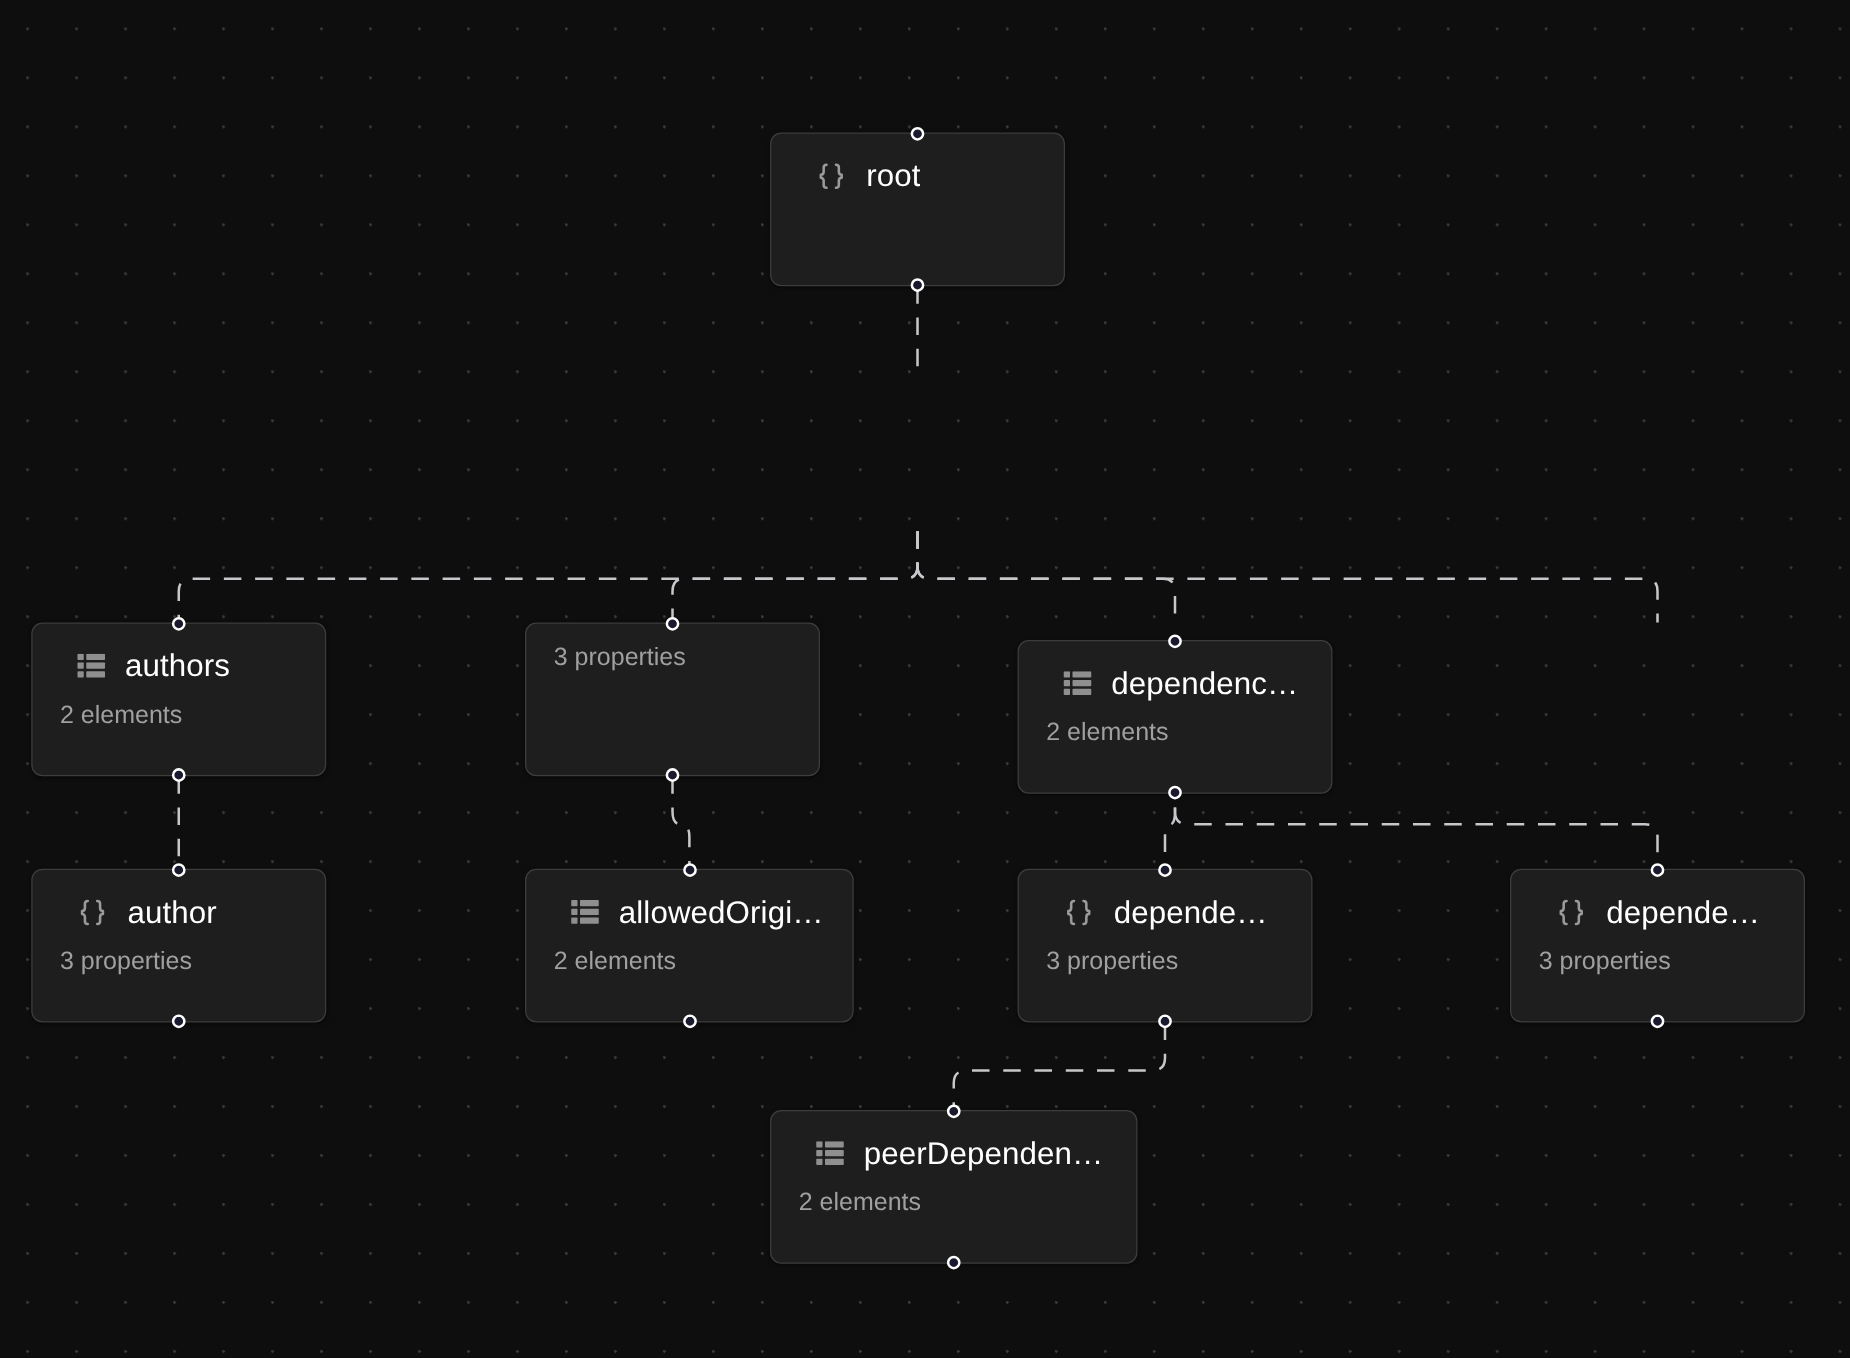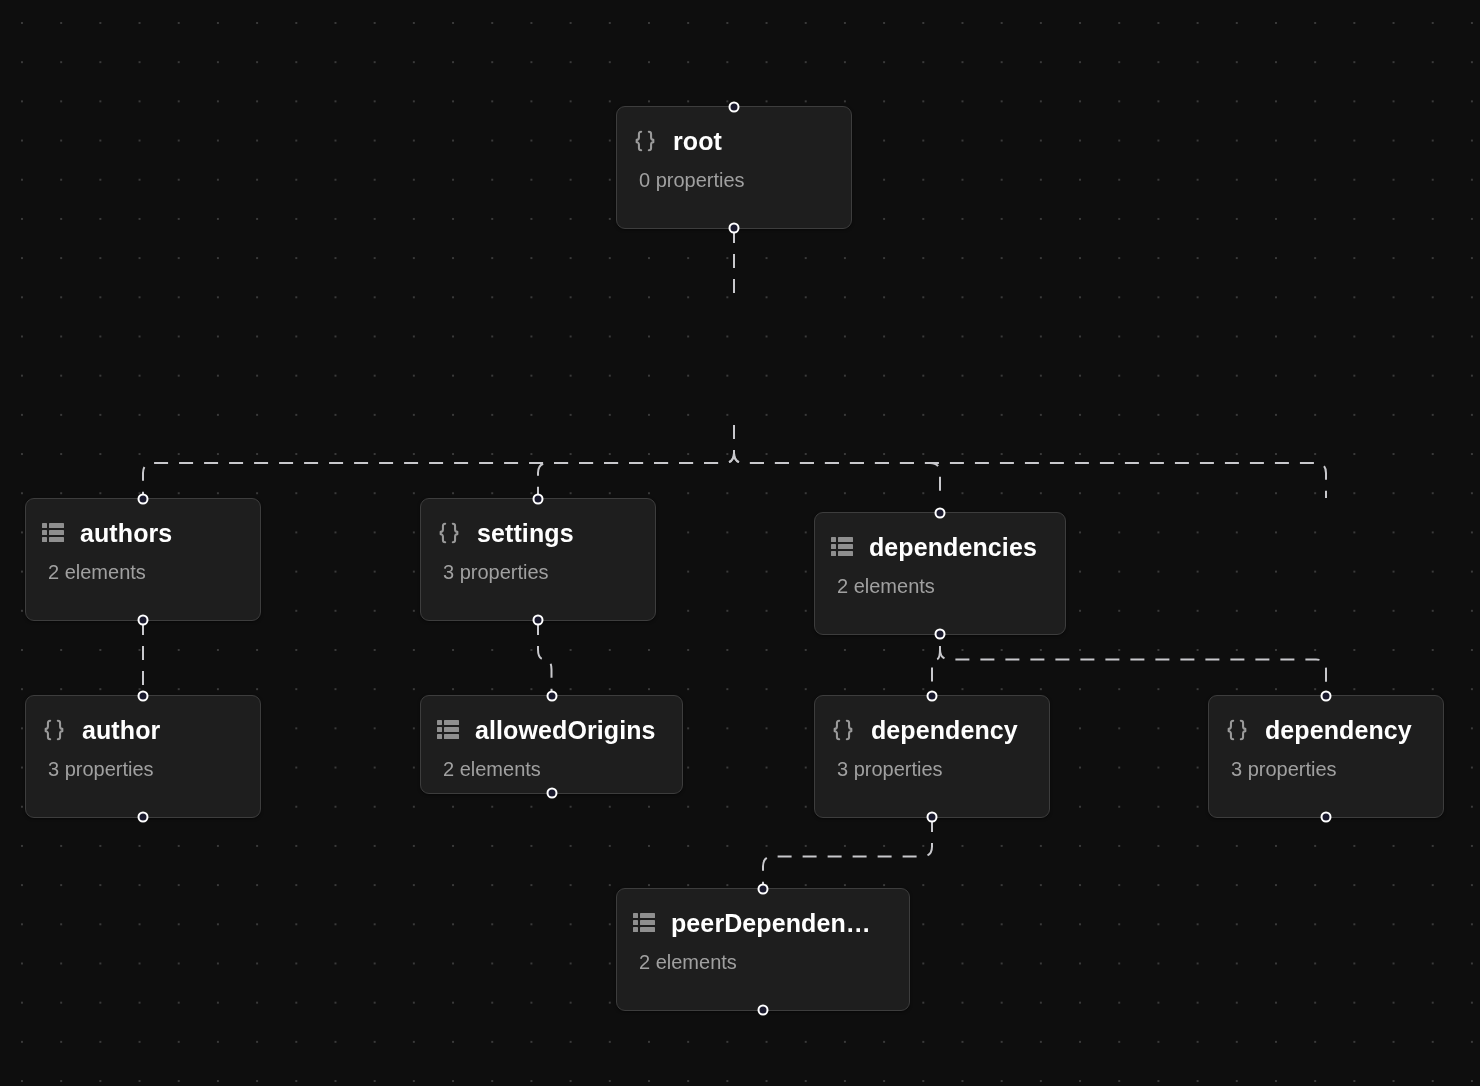--- a/index.html
+++ b/index.html
@@ -26,23 +26,22 @@
     position: absolute;
     background: #1e1e1e;
     border: 1px solid #3d3d3d;
     border-radius: 9px;
     box-shadow: 0 1px 3px rgba(0,0,0,0.5);
   }
   .node-title {
     display: flex;
     align-items: center;
     gap: 15px;
-    padding: 22px 22px 0 15px;
+    padding: 22px 22px 0 35px;
     height: 46px;
-    font-weight: bold;
   }
   .node-label {
     color: #ffffff;
     font-size: 25px;
     letter-spacing: 0.1px;
     white-space: nowrap;
     overflow: hidden;
     text-overflow: ellipsis;
   }
   .node-sub {
@@ -89,21 +88,20 @@
       <div class="handle top"></div>
       <div class="node-title">
         <span style="display: flex;">
           <svg viewBox="0 0 24 24" class="icon icon-obj" fill="none" stroke="#9a9a9a" stroke-width="1.9" stroke-linecap="round" stroke-linejoin="round">
             <path d="M8.5 3.5c-1.6 0-2.1 .9-2.1 2.1v3.1c0 1.6-1.2 2.2-2.1 2.2v2.2c.9 0 2.1 .6 2.1 2.2v3.1c0 1.2 .5 2.1 2.1 2.1"></path>
             <path d="M15.5 3.5c1.6 0 2.1 .9 2.1 2.1v3.1c0 1.6 1.2 2.2 2.1 2.2v2.2c-.9 0-2.1 .6-2.1 2.2v3.1c0 1.2-.5 2.1-2.1 2.1"></path>
           </svg>
         </span>
         <span class="node-label">root</span>
       </div>
-      <div class="node-sub">0 properties</div>
       <div class="handle bottom"></div>
     </div>
     <div class="node" style="left: 25px; top: 498px; width: 236px; height: 123px;">
       <div class="handle top"></div>
       <div class="node-title">
         <span style="display: flex;">
           <svg viewBox="0 0 24 20" class="icon icon-arr">
             <rect x="1" y="0" width="5" height="5" fill="#8f8f8f" rx="0.6"></rect>
             <rect x="8" y="0" width="15" height="5" fill="#8f8f8f" rx="0.6"></rect>
             <rect x="1" y="7" width="5" height="5" fill="#8f8f8f" rx="0.6"></rect>
@@ -112,29 +110,20 @@
             <rect x="8" y="14" width="15" height="5" fill="#8f8f8f" rx="0.6"></rect>
           </svg>
         </span>
         <span class="node-label">authors</span>
       </div>
       <div class="node-sub">2 elements</div>
       <div class="handle bottom"></div>
     </div>
     <div class="node" style="left: 420px; top: 498px; width: 236px; height: 123px;">
       <div class="handle top"></div>
-      <div class="node-title">
-        <span style="display: flex;">
-          <svg viewBox="0 0 24 24" class="icon icon-obj" fill="none" stroke="#9a9a9a" stroke-width="1.9" stroke-linecap="round" stroke-linejoin="round">
-            <path d="M8.5 3.5c-1.6 0-2.1 .9-2.1 2.1v3.1c0 1.6-1.2 2.2-2.1 2.2v2.2c.9 0 2.1 .6 2.1 2.2v3.1c0 1.2 .5 2.1 2.1 2.1"></path>
-            <path d="M15.5 3.5c1.6 0 2.1 .9 2.1 2.1v3.1c0 1.6 1.2 2.2 2.1 2.2v2.2c-.9 0-2.1 .6-2.1 2.2v3.1c0 1.2-.5 2.1-2.1 2.1"></path>
-          </svg>
-        </span>
-        <span class="node-label">settings</span>
-      </div>
       <div class="node-sub">3 properties</div>
       <div class="handle bottom"></div>
     </div>
     <div class="node" style="left: 814px; top: 512px; width: 252px; height: 123px;">
       <div class="handle top"></div>
       <div class="node-title">
         <span style="display: flex;">
           <svg viewBox="0 0 24 20" class="icon icon-arr">
             <rect x="1" y="0" width="5" height="5" fill="#8f8f8f" rx="0.6"></rect>
             <rect x="8" y="0" width="15" height="5" fill="#8f8f8f" rx="0.6"></rect>
@@ -156,21 +145,21 @@
           <svg viewBox="0 0 24 24" class="icon icon-obj" fill="none" stroke="#9a9a9a" stroke-width="1.9" stroke-linecap="round" stroke-linejoin="round">
             <path d="M8.5 3.5c-1.6 0-2.1 .9-2.1 2.1v3.1c0 1.6-1.2 2.2-2.1 2.2v2.2c.9 0 2.1 .6 2.1 2.2v3.1c0 1.2 .5 2.1 2.1 2.1"></path>
             <path d="M15.5 3.5c1.6 0 2.1 .9 2.1 2.1v3.1c0 1.6 1.2 2.2 2.1 2.2v2.2c-.9 0-2.1 .6-2.1 2.2v3.1c0 1.2-.5 2.1-2.1 2.1"></path>
           </svg>
         </span>
         <span class="node-label">author</span>
       </div>
       <div class="node-sub">3 properties</div>
       <div class="handle bottom"></div>
     </div>
-    <div class="node" style="left: 420px; top: 695px; width: 263px; height: 99px;">
+    <div class="node" style="left: 420px; top: 695px; width: 263px; height: 123px;">
       <div class="handle top"></div>
       <div class="node-title">
         <span style="display: flex;">
           <svg viewBox="0 0 24 20" class="icon icon-arr">
             <rect x="1" y="0" width="5" height="5" fill="#8f8f8f" rx="0.6"></rect>
             <rect x="8" y="0" width="15" height="5" fill="#8f8f8f" rx="0.6"></rect>
             <rect x="1" y="7" width="5" height="5" fill="#8f8f8f" rx="0.6"></rect>
             <rect x="8" y="7" width="15" height="5" fill="#8f8f8f" rx="0.6"></rect>
             <rect x="1" y="14" width="5" height="5" fill="#8f8f8f" rx="0.6"></rect>
             <rect x="8" y="14" width="15" height="5" fill="#8f8f8f" rx="0.6"></rect>

